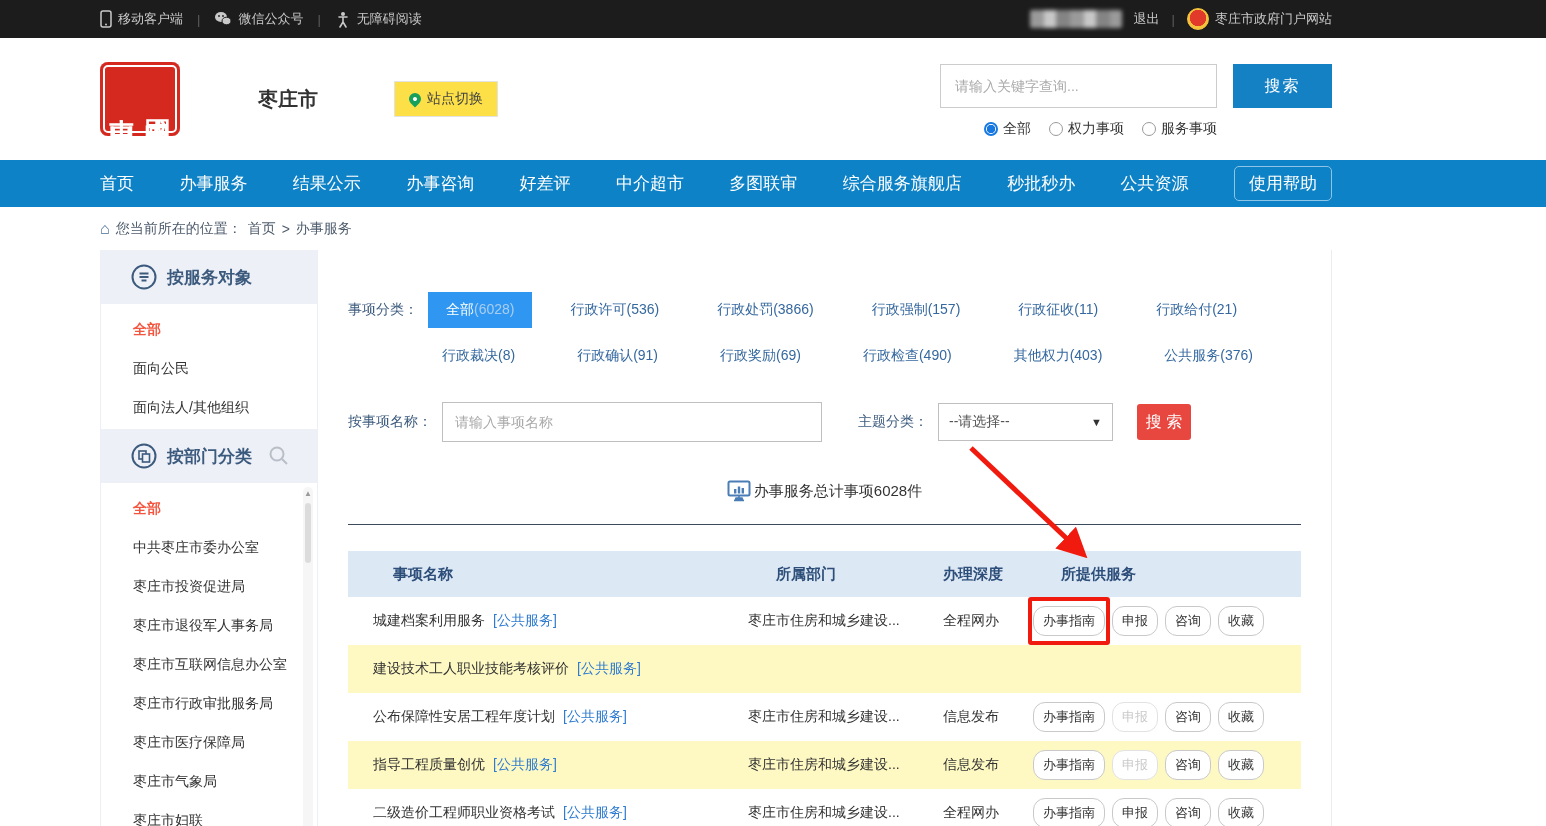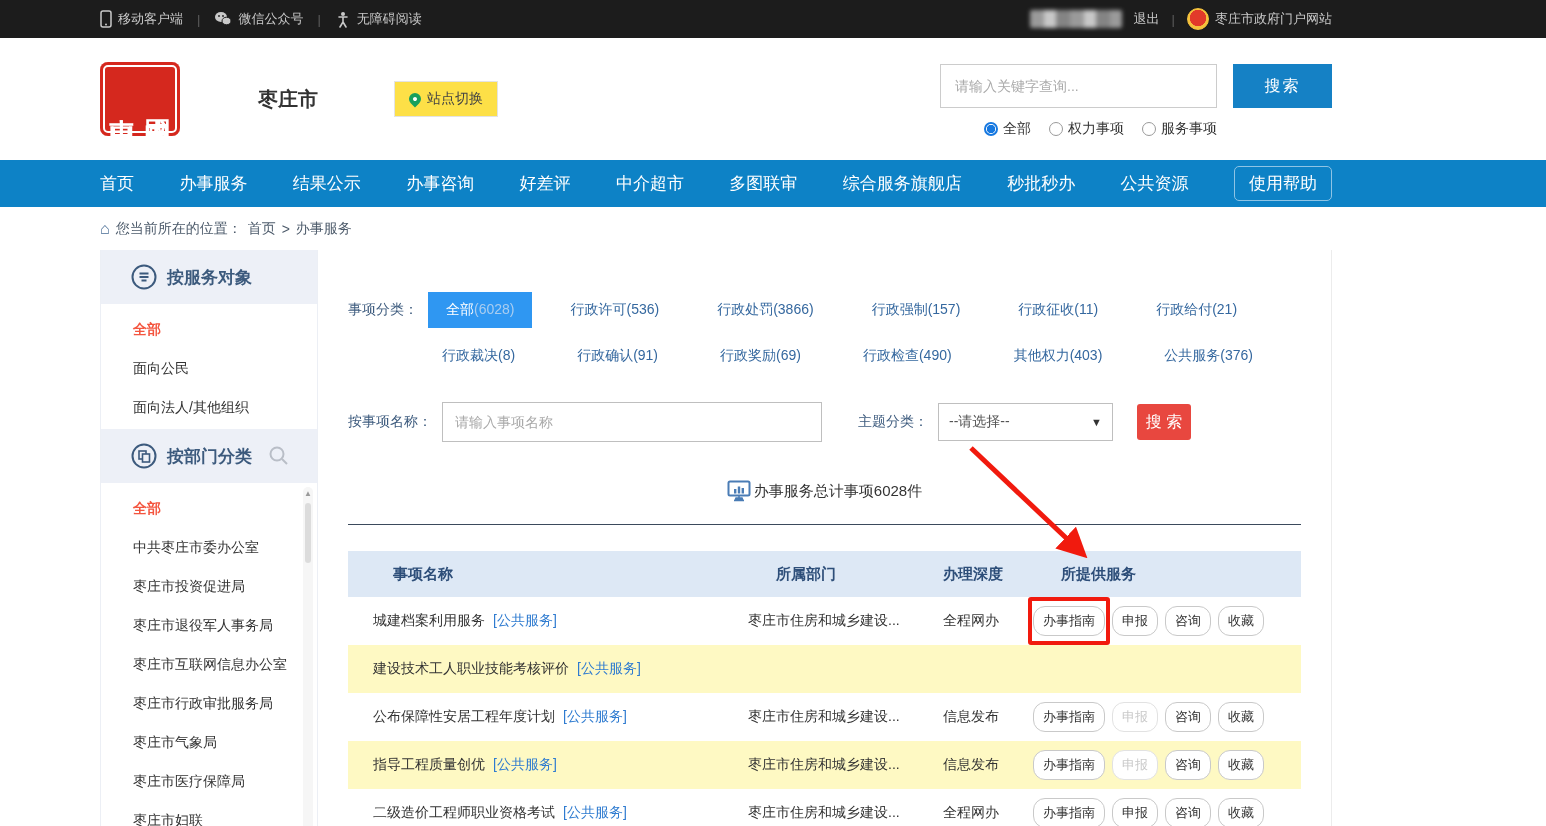--- a/index.html
+++ b/index.html
@@ -249,22 +249,22 @@
           <path d="M14 14 L19 19" stroke="#b9bec7" stroke-width="2"></path>
         </svg>
     </div>
     <div class="side-list">
       <div class="side-item active">全部</div>
       <div class="side-item">中共枣庄市委办公室</div>
       <div class="side-item">枣庄市投资促进局</div>
       <div class="side-item">枣庄市退役军人事务局</div>
       <div class="side-item">枣庄市互联网信息办公室</div>
       <div class="side-item">枣庄市行政审批服务局</div>
+      <div class="side-item">枣庄市医疗保障局</div>
       <div class="side-item">枣庄市气象局</div>
-      <div class="side-item">枣庄市医疗保障局</div>
       <div class="side-item">枣庄市妇联</div>
       <div class="scrollbar">
         <span class="up">▲</span>
         <span class="thumb"></span>
       </div>
     </div>
   </div>
 
   <div class="main">
 

